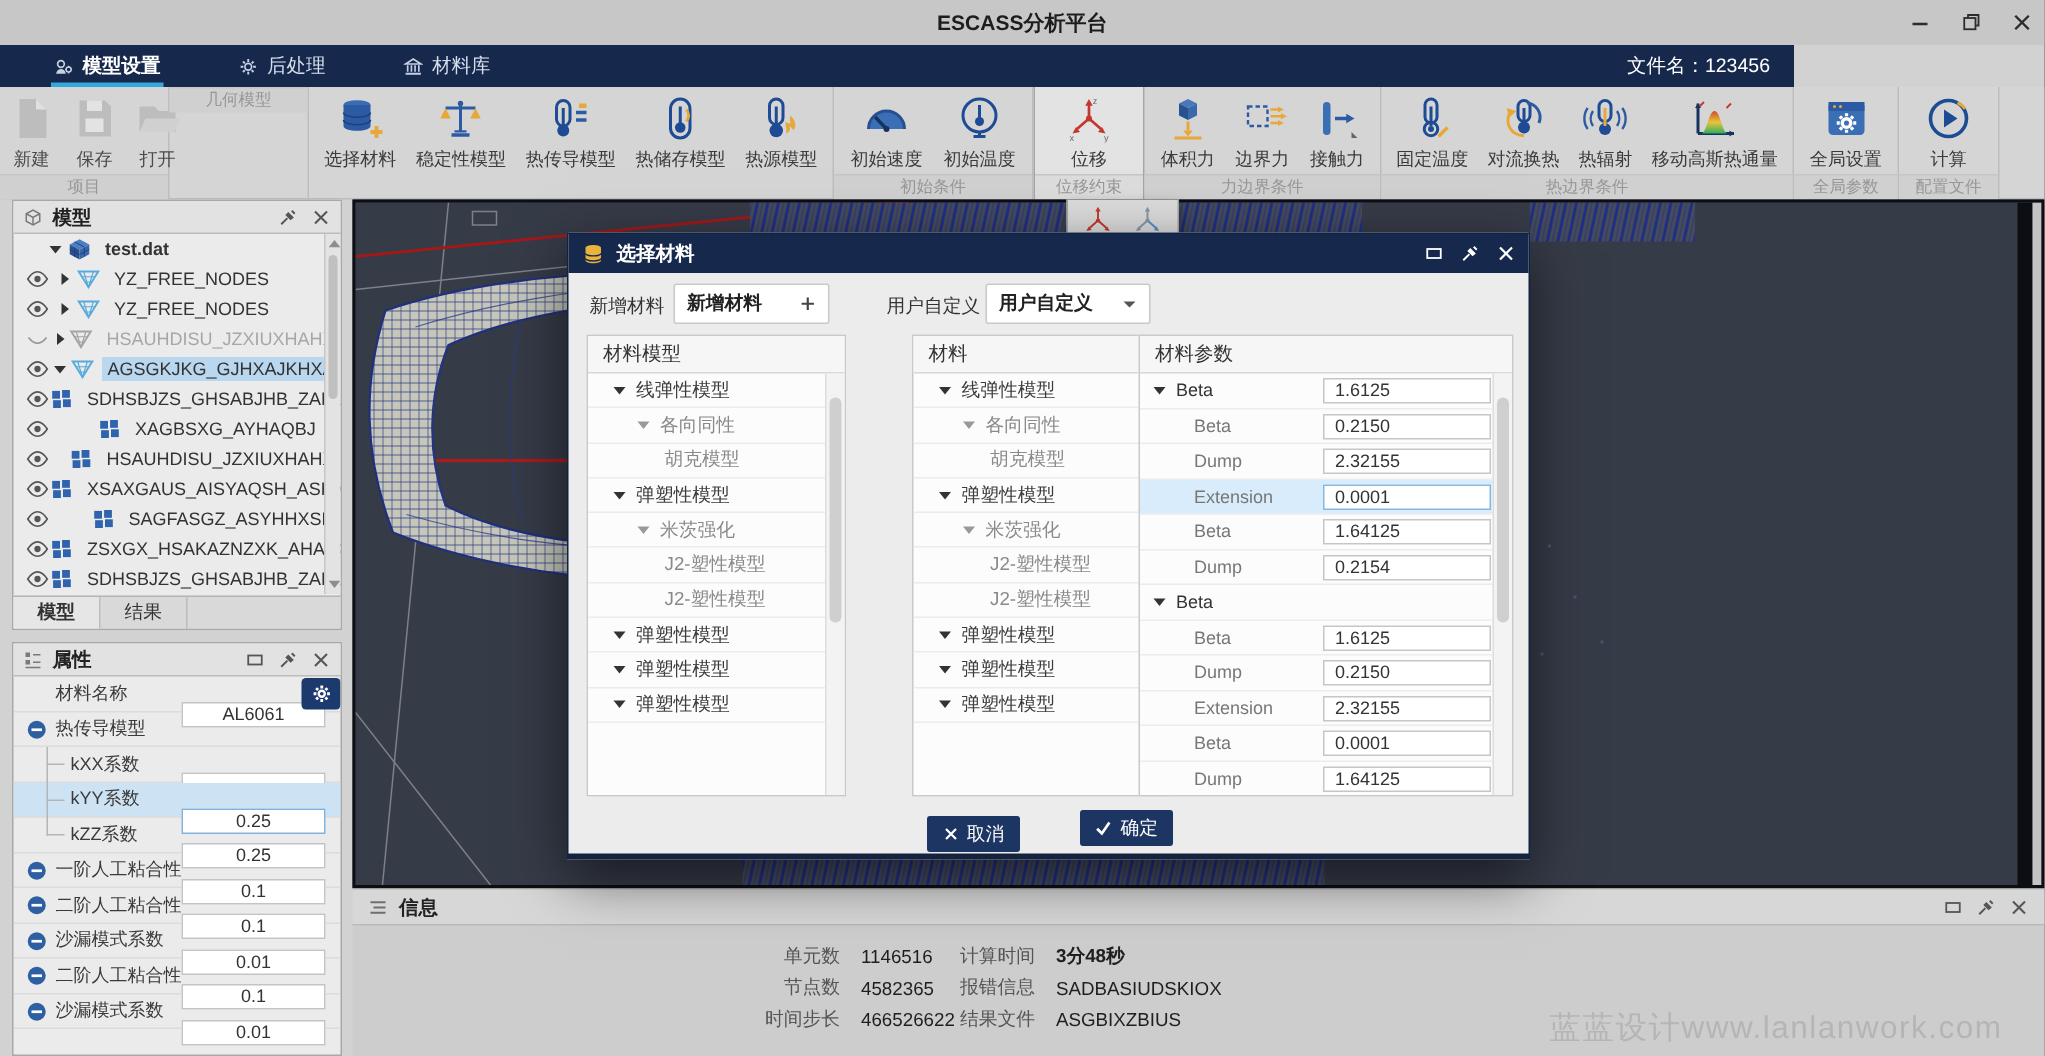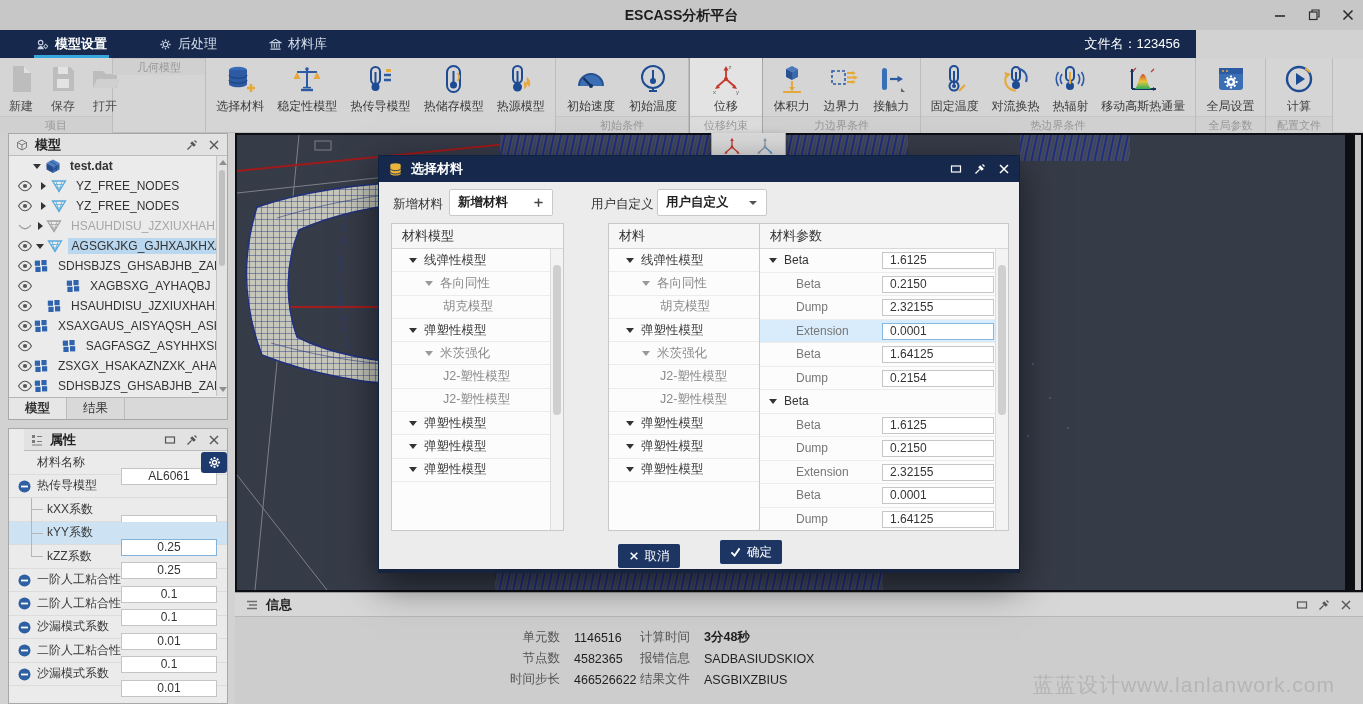--- a/index.html
+++ b/index.html
@@ -852,21 +852,21 @@
             <path d="M0 0l4 5 4-5z" fill="#8e8e8e"></path>
           </svg>
         </span>
     </div>
     <div class="model-tabs">
         <div class="mtab active">模型</div>
         <div class="mtab">结果</div>
       </div>
   </div>
 
-  <div class="panel" style="left:8px;top:428px;width:220px;height:276px;padding-left:15px;">
+  <div class="panel" style="left:8px;top:428px;width:220px;height:276px;">
     <div class="ptitle">
       <span class="ic">
           <svg width="14" height="14" viewBox="0 0 14 14">
             <rect x="2" y="2" width="3" height="3" fill="#7a7a7a"></rect>
             <rect x="2" y="7" width="3" height="3" fill="#7a7a7a"></rect>
             <path d="M7 3.5h5M7 8.5h5M2 12h10" stroke="#7a7a7a"></path>
           </svg>
         </span>
       <span class="ptext">属性</span>
       <span class="pctrls">

